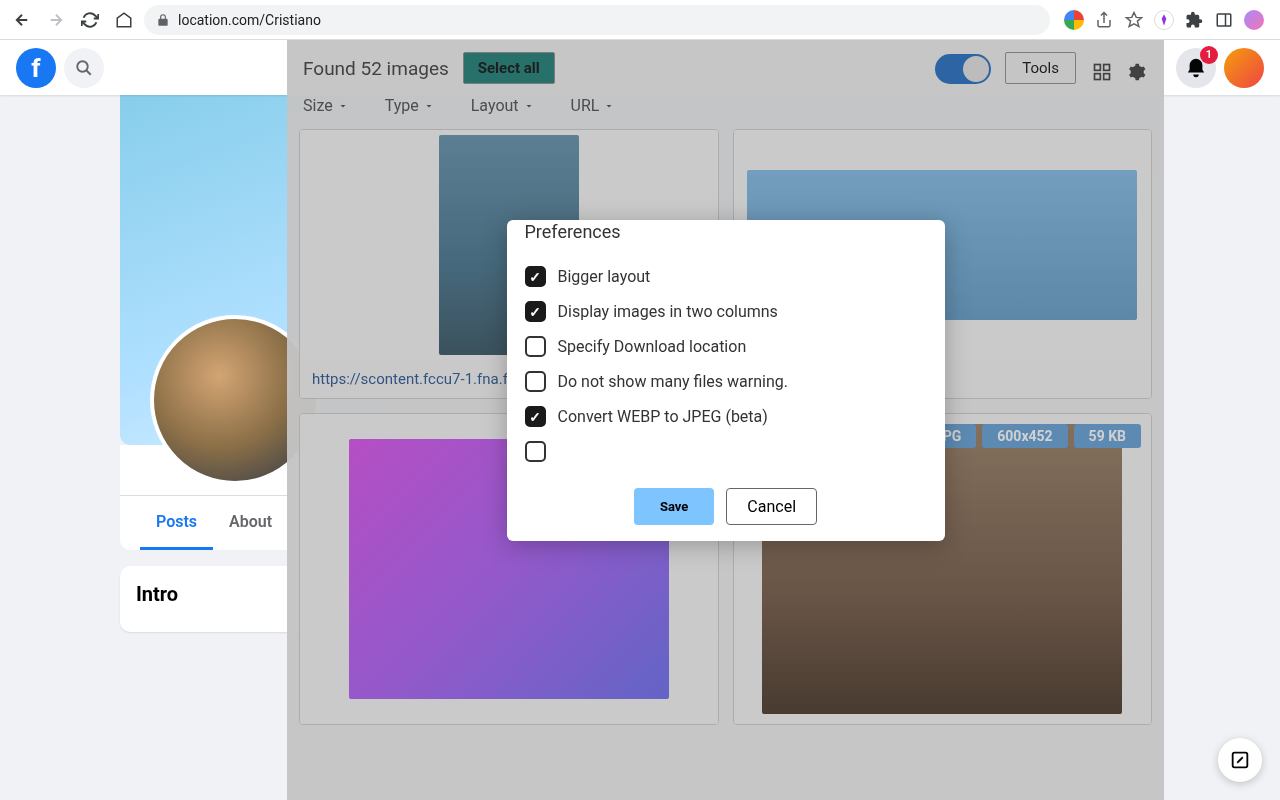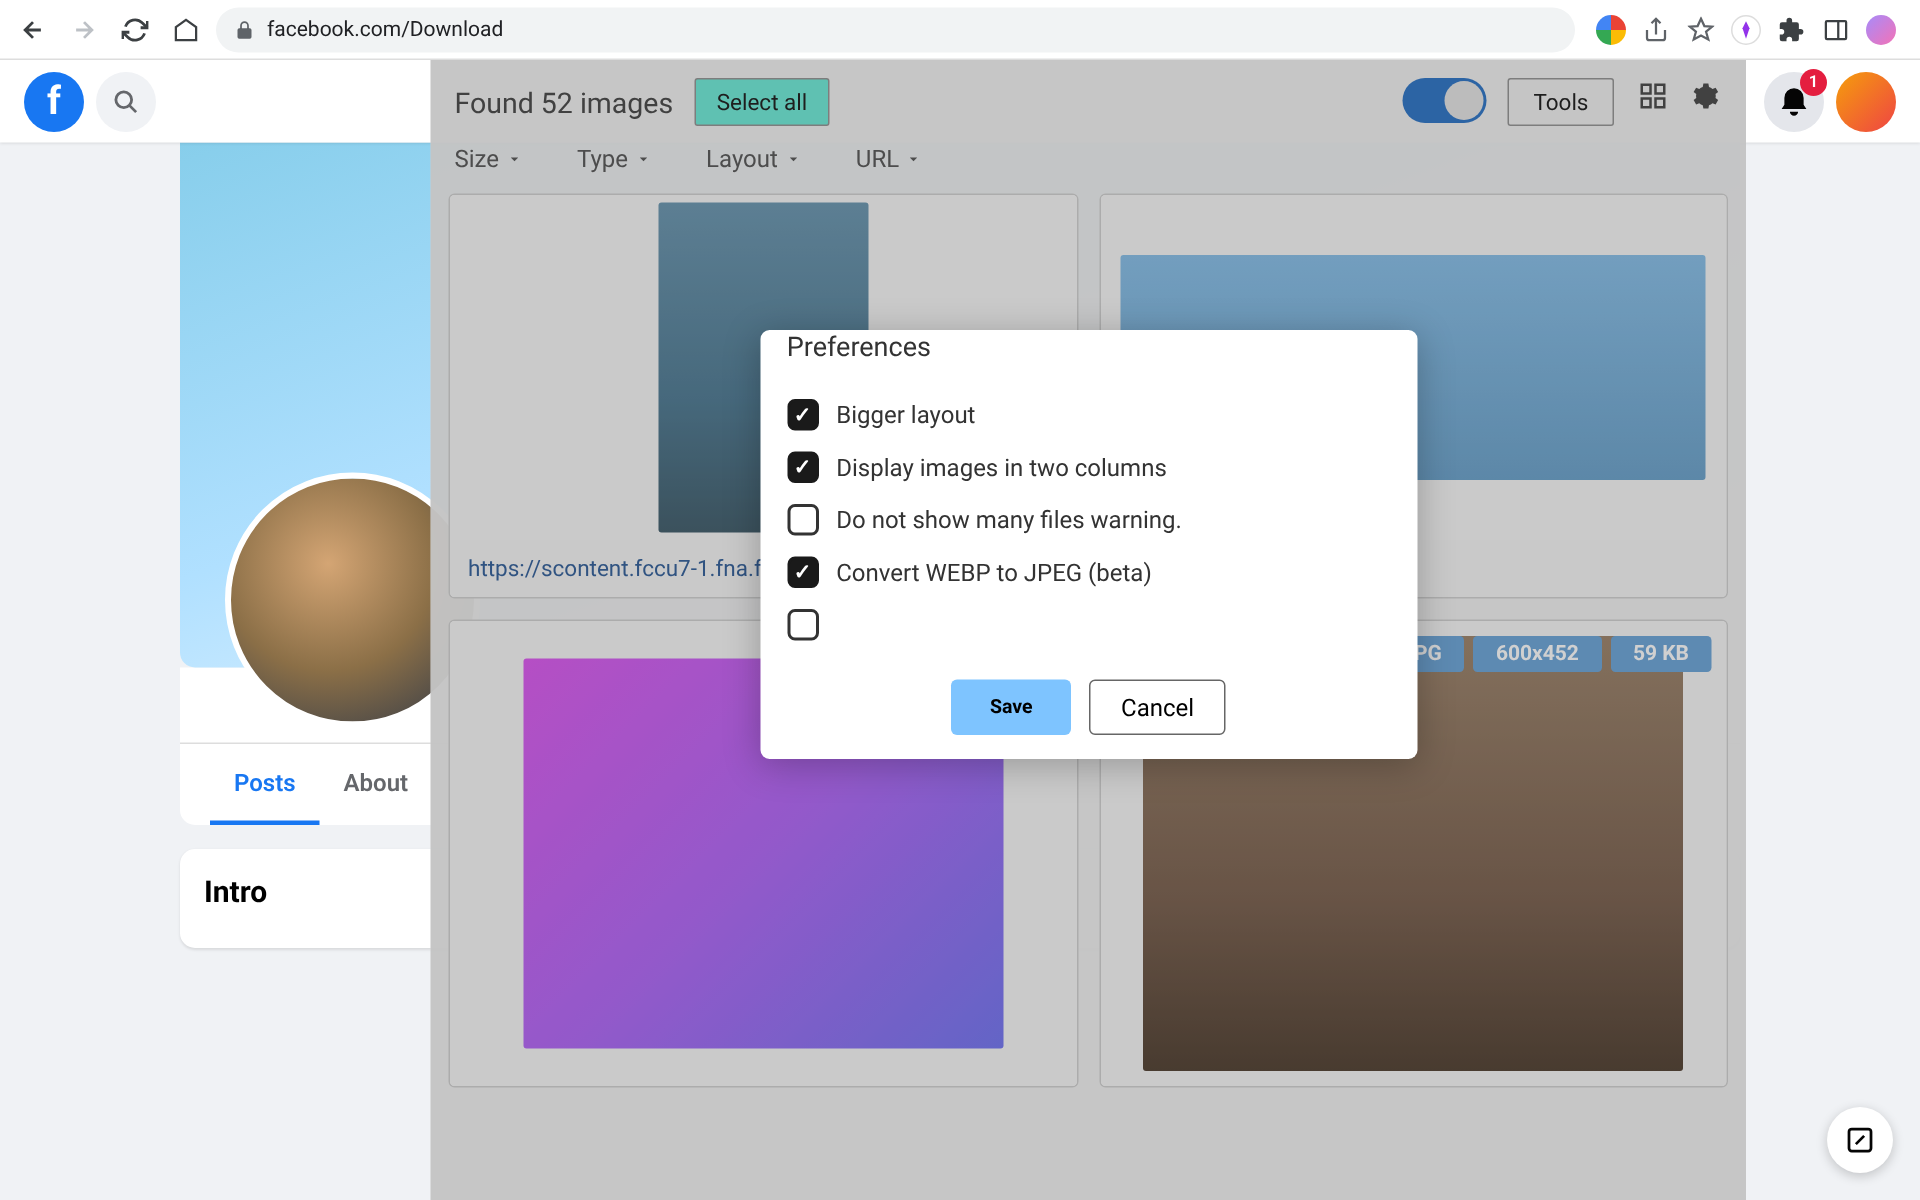--- a/index.html
+++ b/index.html
@@ -37,22 +37,22 @@
 .card h3 { font-size: 20px; font-weight: 700; }
 .intro-card { width: 380px; }
 .posts-card { flex: 1; display: flex; align-items: center; justify-content: space-between; }
 .filters-btn { display: flex; align-items: center; gap: 6px; padding: 8px 12px; background: #e4e6eb; border: none; border-radius: 6px; font-weight: 600; color: #050505; font-size: 15px; cursor: pointer; }
 
 
 .ext-overlay { position: absolute; top: 40px; left: 287px; right: 116px; height: 784px; background: rgba(240,240,240,0.95); z-index: 100; display: flex; flex-direction: column; }
 .ext-overlay::before { content: ''; position: absolute; inset: 0; background: rgba(100,100,100,0.3); pointer-events: none; z-index: 50; }
 .ext-top { padding: 12px 16px 8px; display: flex; align-items: center; gap: 14px; }
 .ext-count { font-size: 19px; color: #333; }
-.select-all-btn { padding: 6px 14px; border: 1px solid #888; background: #5eead4; font-size: 15px; border-radius: 2px; cursor: pointer; }
-.ext-toprt { margin-left: auto; display: flex; align-items: flex-start; gap: 14px; }
+.select-all-btn { padding: 6px 14px; border: 1px solid #888; background: #0f766e; font-size: 15px; border-radius: 2px; cursor: pointer; font-weight: bold; }
+.ext-toprt { margin-left: auto; display: flex; align-items: flex-end; gap: 14px; }
 .toggle { width: 56px; height: 30px; background: #1565c0; border-radius: 15px; position: relative; cursor: pointer; }
 .toggle::after { content: ''; position: absolute; right: 2px; top: 2px; width: 26px; height: 26px; background: #e3e3e3; border-radius: 50%; }
 .tools-btn { padding: 6px 16px; border: 1px solid #888; background: #f0f0f0; border-radius: 2px; cursor: pointer; font-size: 15px; }
 .ext-top-icons { display: flex; gap: 10px; }
 .ext-icon-btn { width: 24px; height: 24px; display: flex; align-items: center; justify-content: center; cursor: pointer; }
 
 .ext-filters { padding: 4px 16px 10px; display: flex; gap: 36px; }
 .filter-dd { display: flex; align-items: center; gap: 4px; font-size: 16px; color: #444; cursor: pointer; }
 
 .ext-grid { flex: 1; overflow-y: auto; padding: 4px 12px; position: relative; }
@@ -110,21 +110,21 @@
   </button>
   <button class="nav-btn">
     <svg width="18" height="18" viewBox="0 0 24 24" fill="none" stroke="currentColor" stroke-width="2">
         <path d="M3 9.5L12 3l9 6.5V21H3z"></path>
       </svg>
   </button>
   <div class="url-bar">
     <svg width="14" height="14" viewBox="0 0 24 24" fill="#5f6368">
         <path d="M12 2a5 5 0 00-5 5v3H6a2 2 0 00-2 2v8a2 2 0 002 2h12a2 2 0 002-2v-8a2 2 0 00-2-2h-1V7a5 5 0 00-5-5zm-3 5a3 3 0 116 0v3H9V7z"></path>
       </svg>
-    <span class="url-text">facebook.com/Download</span>
+    <span class="url-text">location.com/Cristiano</span>
   </div>
   <div class="ext-icons">
     <div class="ext-icon" style="background:conic-gradient(#ea4335 0 25%,#fbbc05 0 50%,#34a853 0 75%,#4285f4 0);border-radius:50%"></div>
     <div class="ext-icon">
         <svg width="18" height="18" viewBox="0 0 24 24" fill="none" stroke="#5f6368" stroke-width="2">
           <path d="M4 12v7a2 2 0 002 2h12a2 2 0 002-2v-7M16 6l-4-4-4 4M12 2v14"></path>
         </svg>
       </div>
     <div class="ext-icon">
         <svg width="18" height="18" viewBox="0 0 24 24" fill="none" stroke="#5f6368" stroke-width="2">
@@ -299,20 +299,24 @@
       <div class="pref-row">
         <div class="checkbox checked"></div>
         <span class="pref-label">Bigger layout</span>
       </div>
       <div class="pref-row">
         <div class="checkbox checked"></div>
         <span class="pref-label">Display images in two columns</span>
       </div>
       <div class="pref-row">
         <div class="checkbox"></div>
+        <span class="pref-label">Specify Download location</span>
+      </div>
+      <div class="pref-row">
+        <div class="checkbox"></div>
         <span class="pref-label">Do not show many files warning.</span>
       </div>
       <div class="pref-row">
         <div class="checkbox checked"></div>
         <span class="pref-label">Convert WEBP to JPEG (beta)</span>
       </div>
       <div class="pref-row">
         <div class="checkbox"></div>
       </div>
       <div class="modal-actions">

